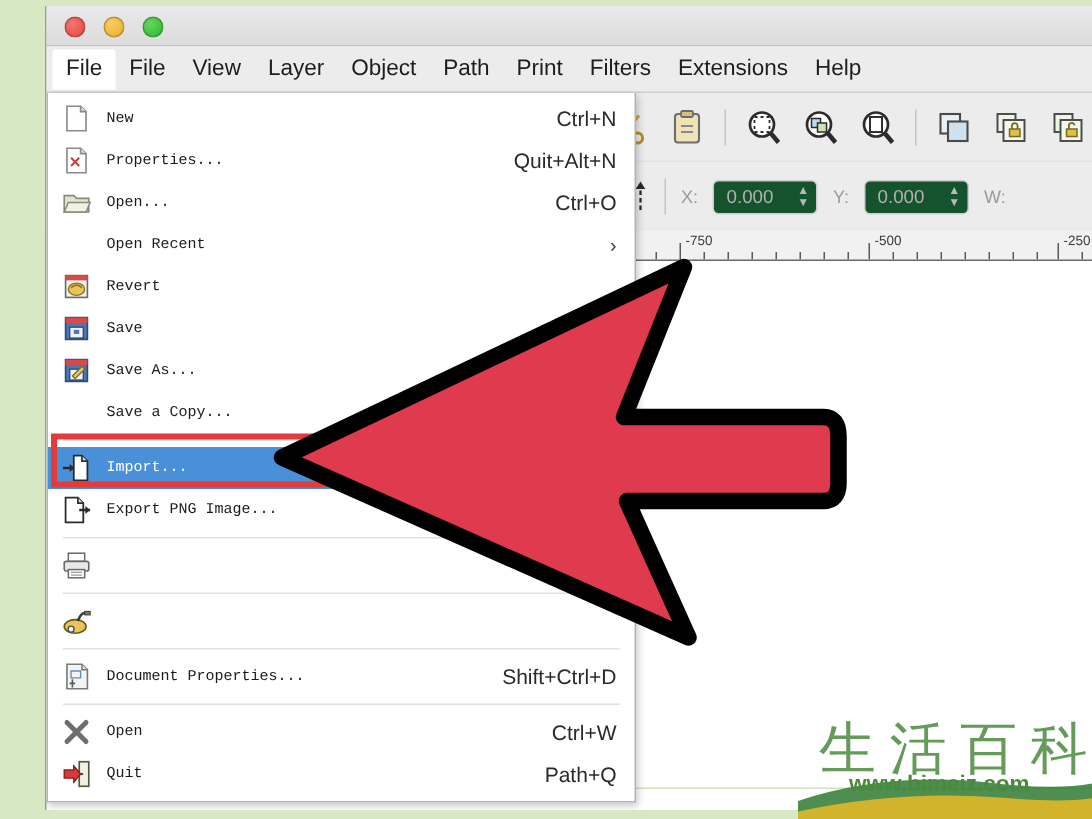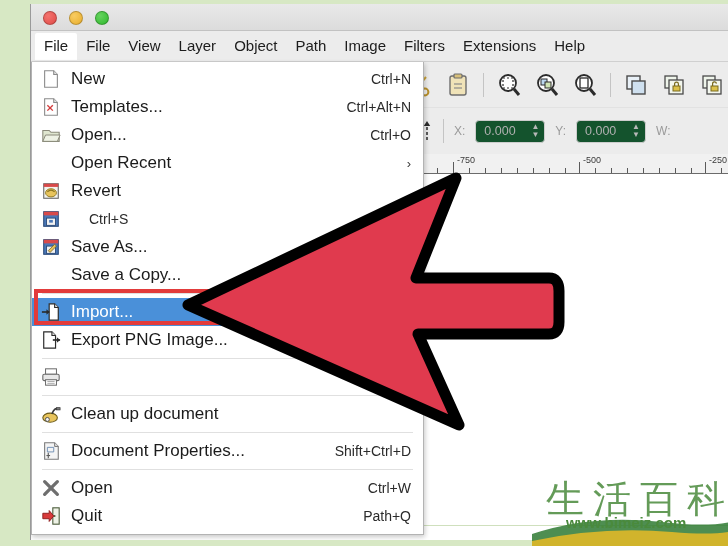--- a/index.html
+++ b/index.html
@@ -146,22 +146,23 @@
     display: flex; align-items: center;
     padding: 0 12px 0 8px;
     cursor: default;
   }
   .mi .ic {
     width: 22px; height: 22px; flex: 0 0 22px;
     margin-right: 9px;
     display: flex; align-items: center; justify-content: center;
   }
   .mi .lbl {
-    font-size: 17px; color: #1b1b1b; flex: 1 1 auto;
+    font-size: 10px; color: #1b1b1b; flex: 1 1 auto;
     white-space: nowrap;
+    font-family: Liberation Mono, monospace;
   }
   .mi .acc {
     font-size: 14px; color: #2a2a2a; white-space: nowrap; padding-left: 18px;
   }
   .mi .submenu-arrow {
     font-size: 13px; color: #3a3a3a;
   }
   .mi.selected { background: #4a90d9; }
   .mi.selected .lbl { color: #ffffff; }
   .msep {
@@ -220,21 +221,21 @@
       <div class="tl-dot" id="dot-max"></div>
     </div>
 
     <div id="menubar">
       <div class="menu-title open">File</div>
       <div class="menu-title">File</div>
       <div class="menu-title">View</div>
       <div class="menu-title">Layer</div>
       <div class="menu-title">Object</div>
       <div class="menu-title">Path</div>
-      <div class="menu-title">Image</div>
+      <div class="menu-title">Print</div>
       <div class="menu-title">Filters</div>
       <div class="menu-title">Extensions</div>
       <div class="menu-title">Help</div>
     </div>
 
     <div id="toolbars">
 
       <div id="toolbar-row1">
         <span class="tb-icon">
           <svg viewBox="0 0 26 26" width="26" height="26">
@@ -374,22 +375,22 @@
 
       <div class="mi">
         <span class="ic">
           <svg viewBox="0 0 22 22" width="20" height="20">
             <path d="M4 2 h10 l4 4 v14 H4 z" fill="#ffffff" stroke="#8a8a8a" stroke-width="1.2"></path>
             <path d="M14 2 v4 h4" fill="#e2e2e2" stroke="#8a8a8a" stroke-width="1.2"></path>
             <line x1="7" y1="9" x2="13" y2="15" stroke="#d33b3b" stroke-width="1.5"></line>
             <line x1="13" y1="9" x2="7" y2="15" stroke="#d33b3b" stroke-width="1.5"></line>
           </svg>
         </span>
-        <span class="lbl">Templates...</span>
-        <span class="acc">Ctrl+Alt+N</span>
+        <span class="lbl">Properties...</span>
+        <span class="acc">Quit+Alt+N</span>
       </div>
 
       <div class="mi">
         <span class="ic">
           <svg viewBox="0 0 22 22" width="20" height="20">
             <path d="M2 6 h7 l2 2 h9 v10 H2 z" fill="#dfe6cf" stroke="#8a8a7a" stroke-width="1.2"></path>
             <path d="M2 18 l3 -7 h16 l-3 7 z" fill="#eef2e4" stroke="#8a8a7a" stroke-width="1.1"></path>
           </svg>
         </span>
         <span class="lbl">Open...</span>
@@ -417,20 +418,21 @@
 
       <div class="mi">
         <span class="ic">
           <svg viewBox="0 0 22 22" width="20" height="20">
             <rect x="3" y="3" width="16" height="16" fill="#4a78b8" stroke="#2a4a78" stroke-width="1.2"></rect>
             <rect x="3" y="3" width="16" height="4" fill="#d84a4a"></rect>
             <rect x="6" y="10" width="10" height="8" fill="#f2f2f2" stroke="#2a4a78" stroke-width="1"></rect>
             <rect x="9" y="12" width="4" height="3" fill="#4a78b8"></rect>
           </svg>
         </span>
+        <span class="lbl">Save</span>
         <span class="acc">Ctrl+S</span>
       </div>
 
       <div class="mi">
         <span class="ic">
           <svg viewBox="0 0 22 22" width="20" height="20">
             <rect x="3" y="3" width="16" height="16" fill="#4a78b8" stroke="#2a4a78" stroke-width="1.2"></rect>
             <rect x="3" y="3" width="16" height="4" fill="#d84a4a"></rect>
             <rect x="6" y="10" width="10" height="8" fill="#f2f2f2" stroke="#2a4a78" stroke-width="1"></rect>
             <path d="M8 15 l7 -7 l2 2 l-7 7 z" fill="#e8c45c" stroke="#7a6420" stroke-width=".9"></path>
@@ -493,21 +495,20 @@
 
       <div class="mi">
         <span class="ic">
           <svg viewBox="0 0 22 22" width="20" height="20">
             <ellipse cx="10" cy="15" rx="8" ry="5" fill="#e8c45c" stroke="#6a5a1a" stroke-width="1.2"></ellipse>
             <circle cx="7" cy="17" r="2.2" fill="#f2f2f2" stroke="#4a4a4a" stroke-width="1"></circle>
             <path d="M12 11 q3 -8 7 -5" fill="none" stroke="#3a3a3a" stroke-width="1.8"></path>
             <rect x="17" y="4" width="4" height="2.5" fill="#7a7a7a" stroke="#3a3a3a" stroke-width=".8"></rect>
           </svg>
         </span>
-        <span class="lbl">Clean up document</span>
         <span class="acc"></span>
       </div>
 
       <div class="msep"></div>
 
       <div class="mi">
         <span class="ic">
           <svg viewBox="0 0 22 22" width="20" height="20">
             <path d="M4 2 h11 l4 4 v14 H4 z" fill="#f4f4f4" stroke="#7a7a7a" stroke-width="1.2"></path>
             <path d="M15 2 v4 h4" fill="#e0e0e0" stroke="#7a7a7a" stroke-width="1.1"></path>

